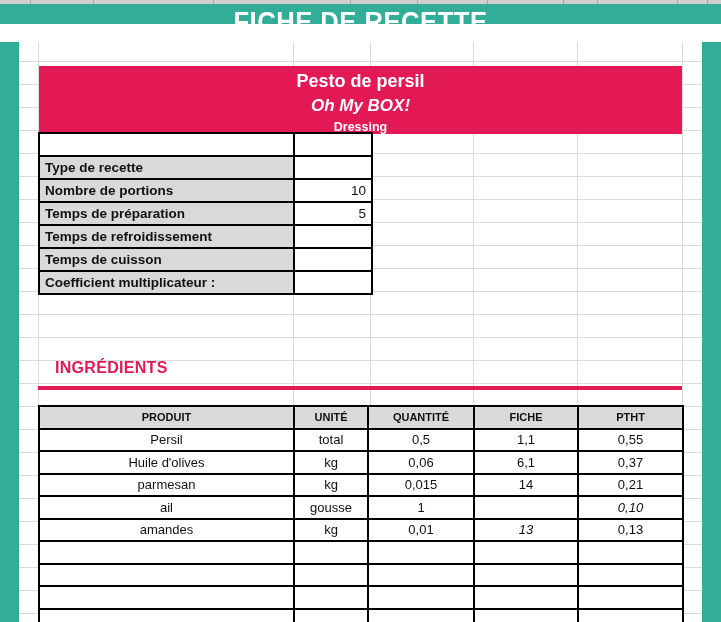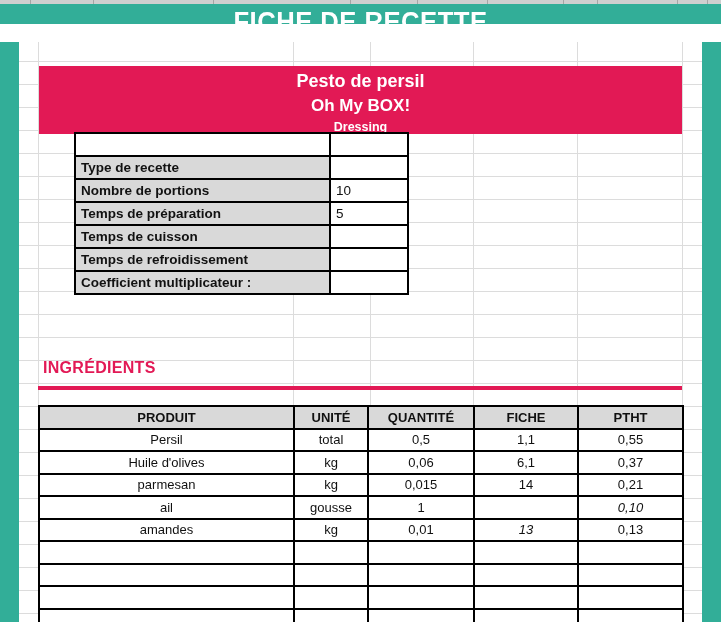--- a/index.html
+++ b/index.html
@@ -29,44 +29,44 @@
     background-position:0 -3px;
   }
   .vline { position:absolute; top:0; bottom:0; width:1px; background:#DCDCDC; }
 
   
   .banner {
     position:absolute; left:20px; top:11px; width:643px; height:68px;
     background:#E21955; color:#fff; text-align:center; font-weight:bold; overflow:hidden;margin-top:13px;
   }
   .banner .l1 { font-size:18px;   line-height:22px; padding-top:4px; }
-  .banner .l2 { font-size:17px;   line-height:27px; }
+  .banner .l2 { font-size:17px;   line-height:27px;font-style:italic; }
   .banner .l3 { font-size:12.5px; line-height:17px; }
 
   
   table { border-collapse:collapse; table-layout:fixed; }
-  .info { position:absolute; left:19px; top:90px; width:333px;margin-left:36px; }
+  .info { position:absolute; left:19px; top:90px; width:333px; }
   .info td {
     border:2px solid #000; height:23px; box-sizing:border-box;
     padding:0 5px; font-size:13.5px; overflow:hidden; white-space:nowrap;
   }
   .info td.lbl { background:#D9D9D9; font-weight:bold; }
   .info tr.first td.lbl { background:#fff; }
-  .info td.val { background:#fff; text-align:left; }
-
-  
-  .sec-title { position:absolute; left:24px; top:317px; font-size:16px; font-weight:bold; color:#E21955; letter-spacing:.3px; }
+  .info td.val { background:#fff; text-align:right; }
+
+  
+  .sec-title { position:absolute; left:36px; top:317px; font-size:16px; font-weight:bold; color:#E21955; letter-spacing:.3px; }
   .sec-underline { position:absolute; left:19px; top:344px; width:644px; height:4px; background:#E21955; }
 
   .ing { position:absolute; left:19px; top:363px; width:644px; }
   .ing th, .ing td {
     border:2px solid #000; height:22.5px; box-sizing:border-box;
     padding:0 2px; text-align:center; overflow:hidden; white-space:nowrap;
   }
-  .ing th { background:#D9D9D9; font-weight:bold; font-size:13px; }
+  .ing th { background:#D9D9D9; font-weight:bold; font-size:11px;border-radius:6px; }
   .ing td { background:#fff; font-size:13px; font-weight:normal; }
   .ing td.italic { font-style:italic; }
 </style>
 </head>
 <body>
 
 <div class="top-strip">
   <div class="tick" style="left:30px"></div>
   <div class="tick" style="left:93px"></div>
   <div class="tick" style="left:213px"></div>
@@ -115,25 +115,25 @@
       </tr>
       <tr>
         <td class="lbl">Nombre de portions</td>
         <td class="val">10</td>
       </tr>
       <tr>
         <td class="lbl">Temps de préparation</td>
         <td class="val">5</td>
       </tr>
       <tr>
+        <td class="lbl">Temps de refroidissement</td>
+        <td class="val"></td>
+      </tr>
+      <tr>
         <td class="lbl">Temps de cuisson</td>
-        <td class="val"></td>
-      </tr>
-      <tr>
-        <td class="lbl">Temps de refroidissement</td>
         <td class="val"></td>
       </tr>
       <tr>
         <td class="lbl">Coefficient multiplicateur :</td>
         <td class="val"></td>
       </tr>
     </tbody>
   </table>
 
   <div class="sec-title">INGRÉDIENTS</div>

